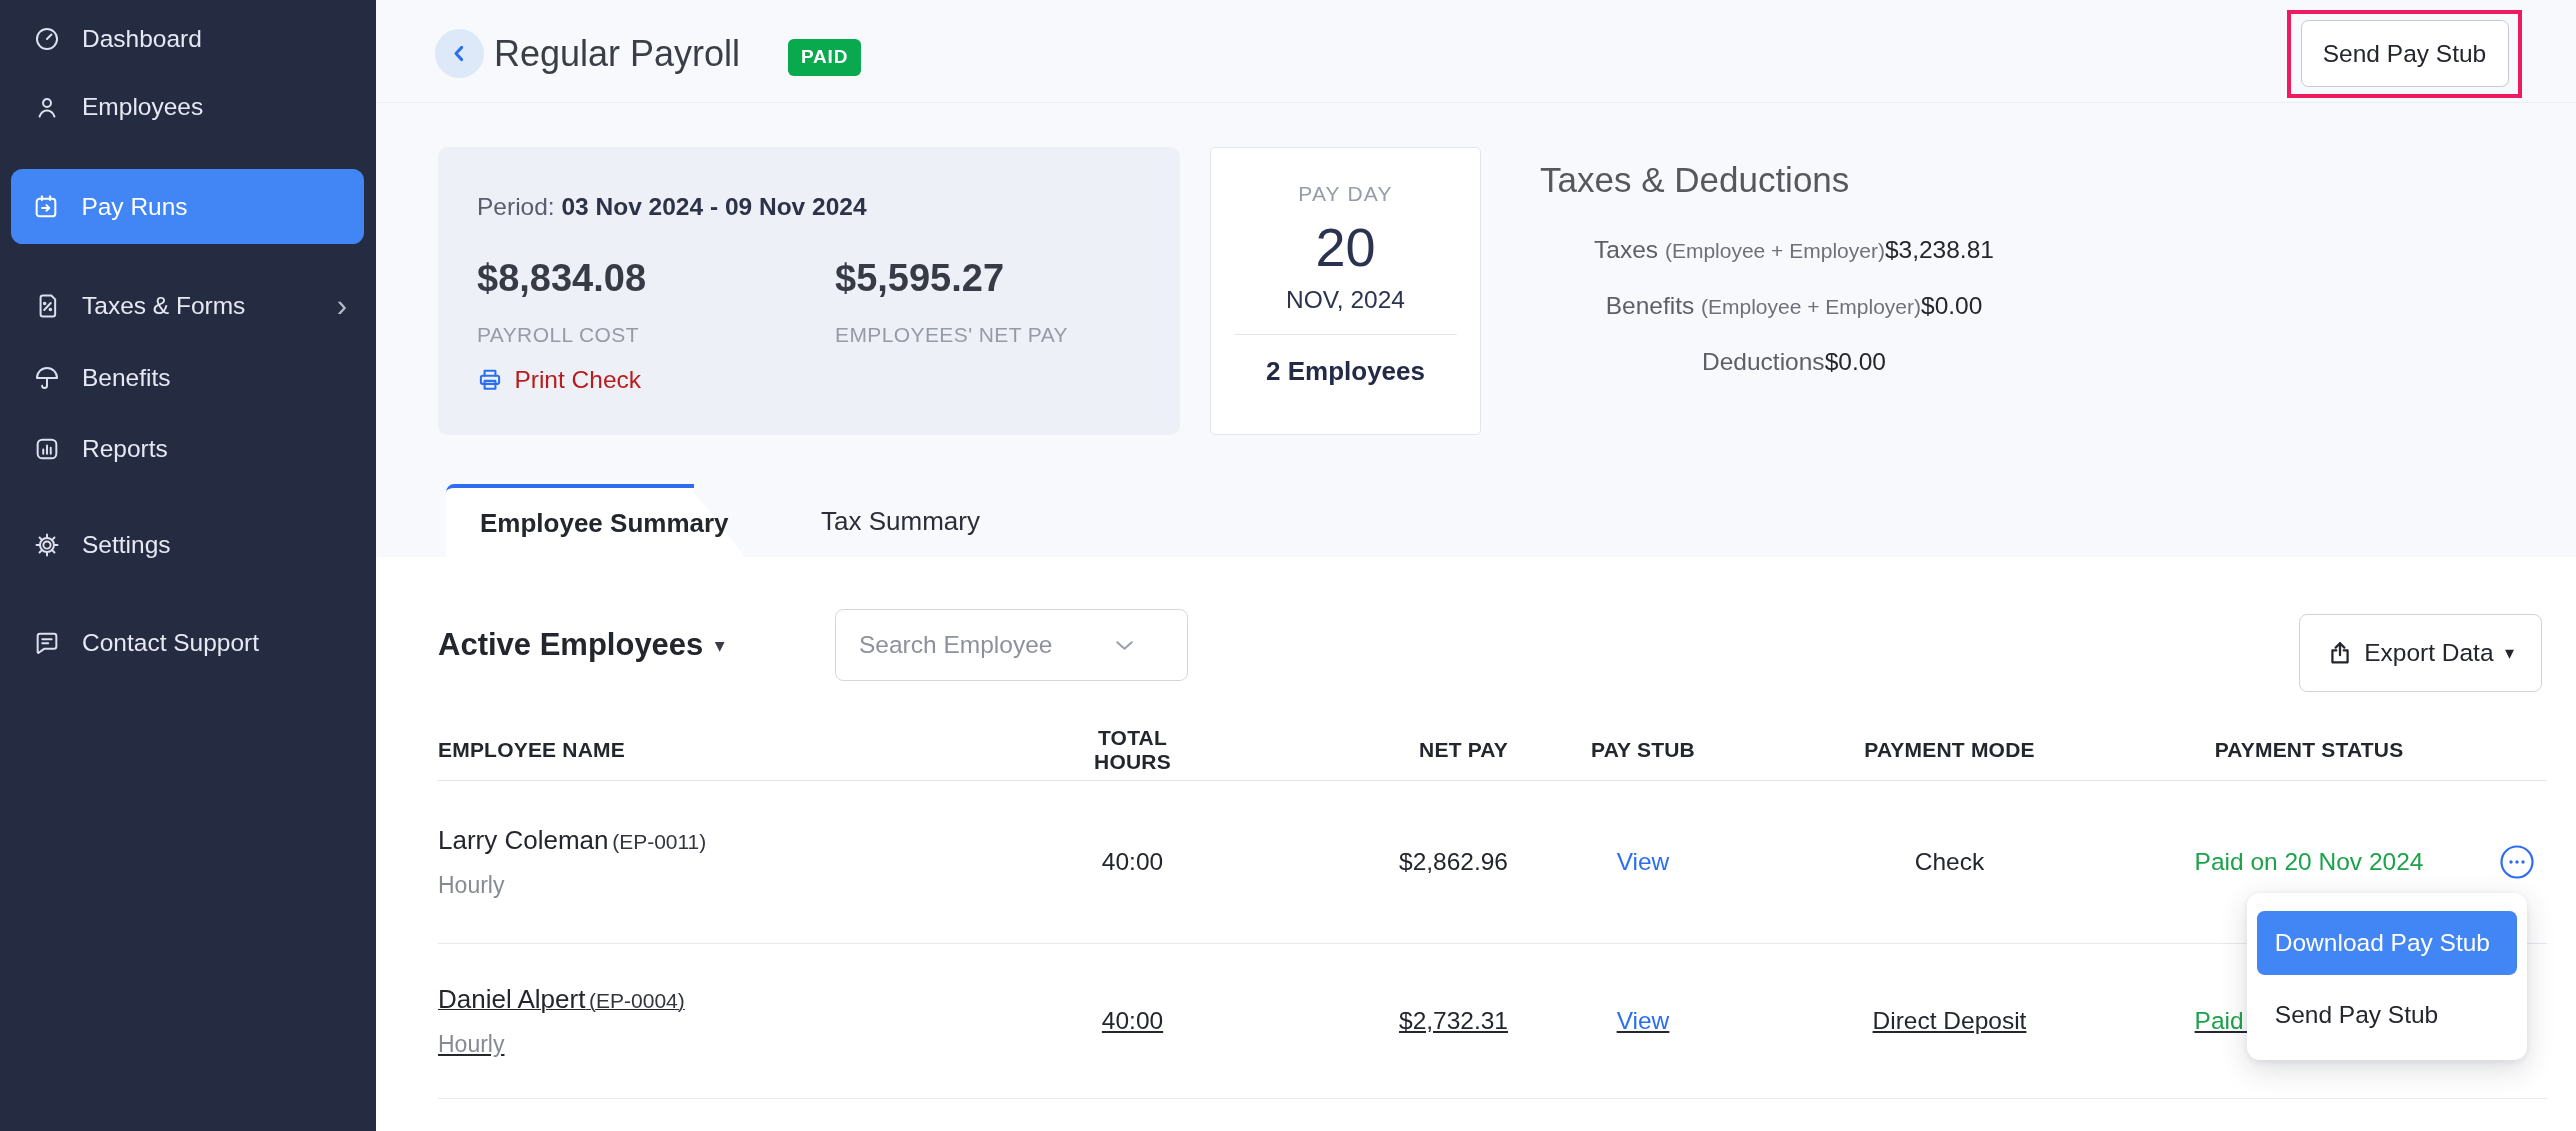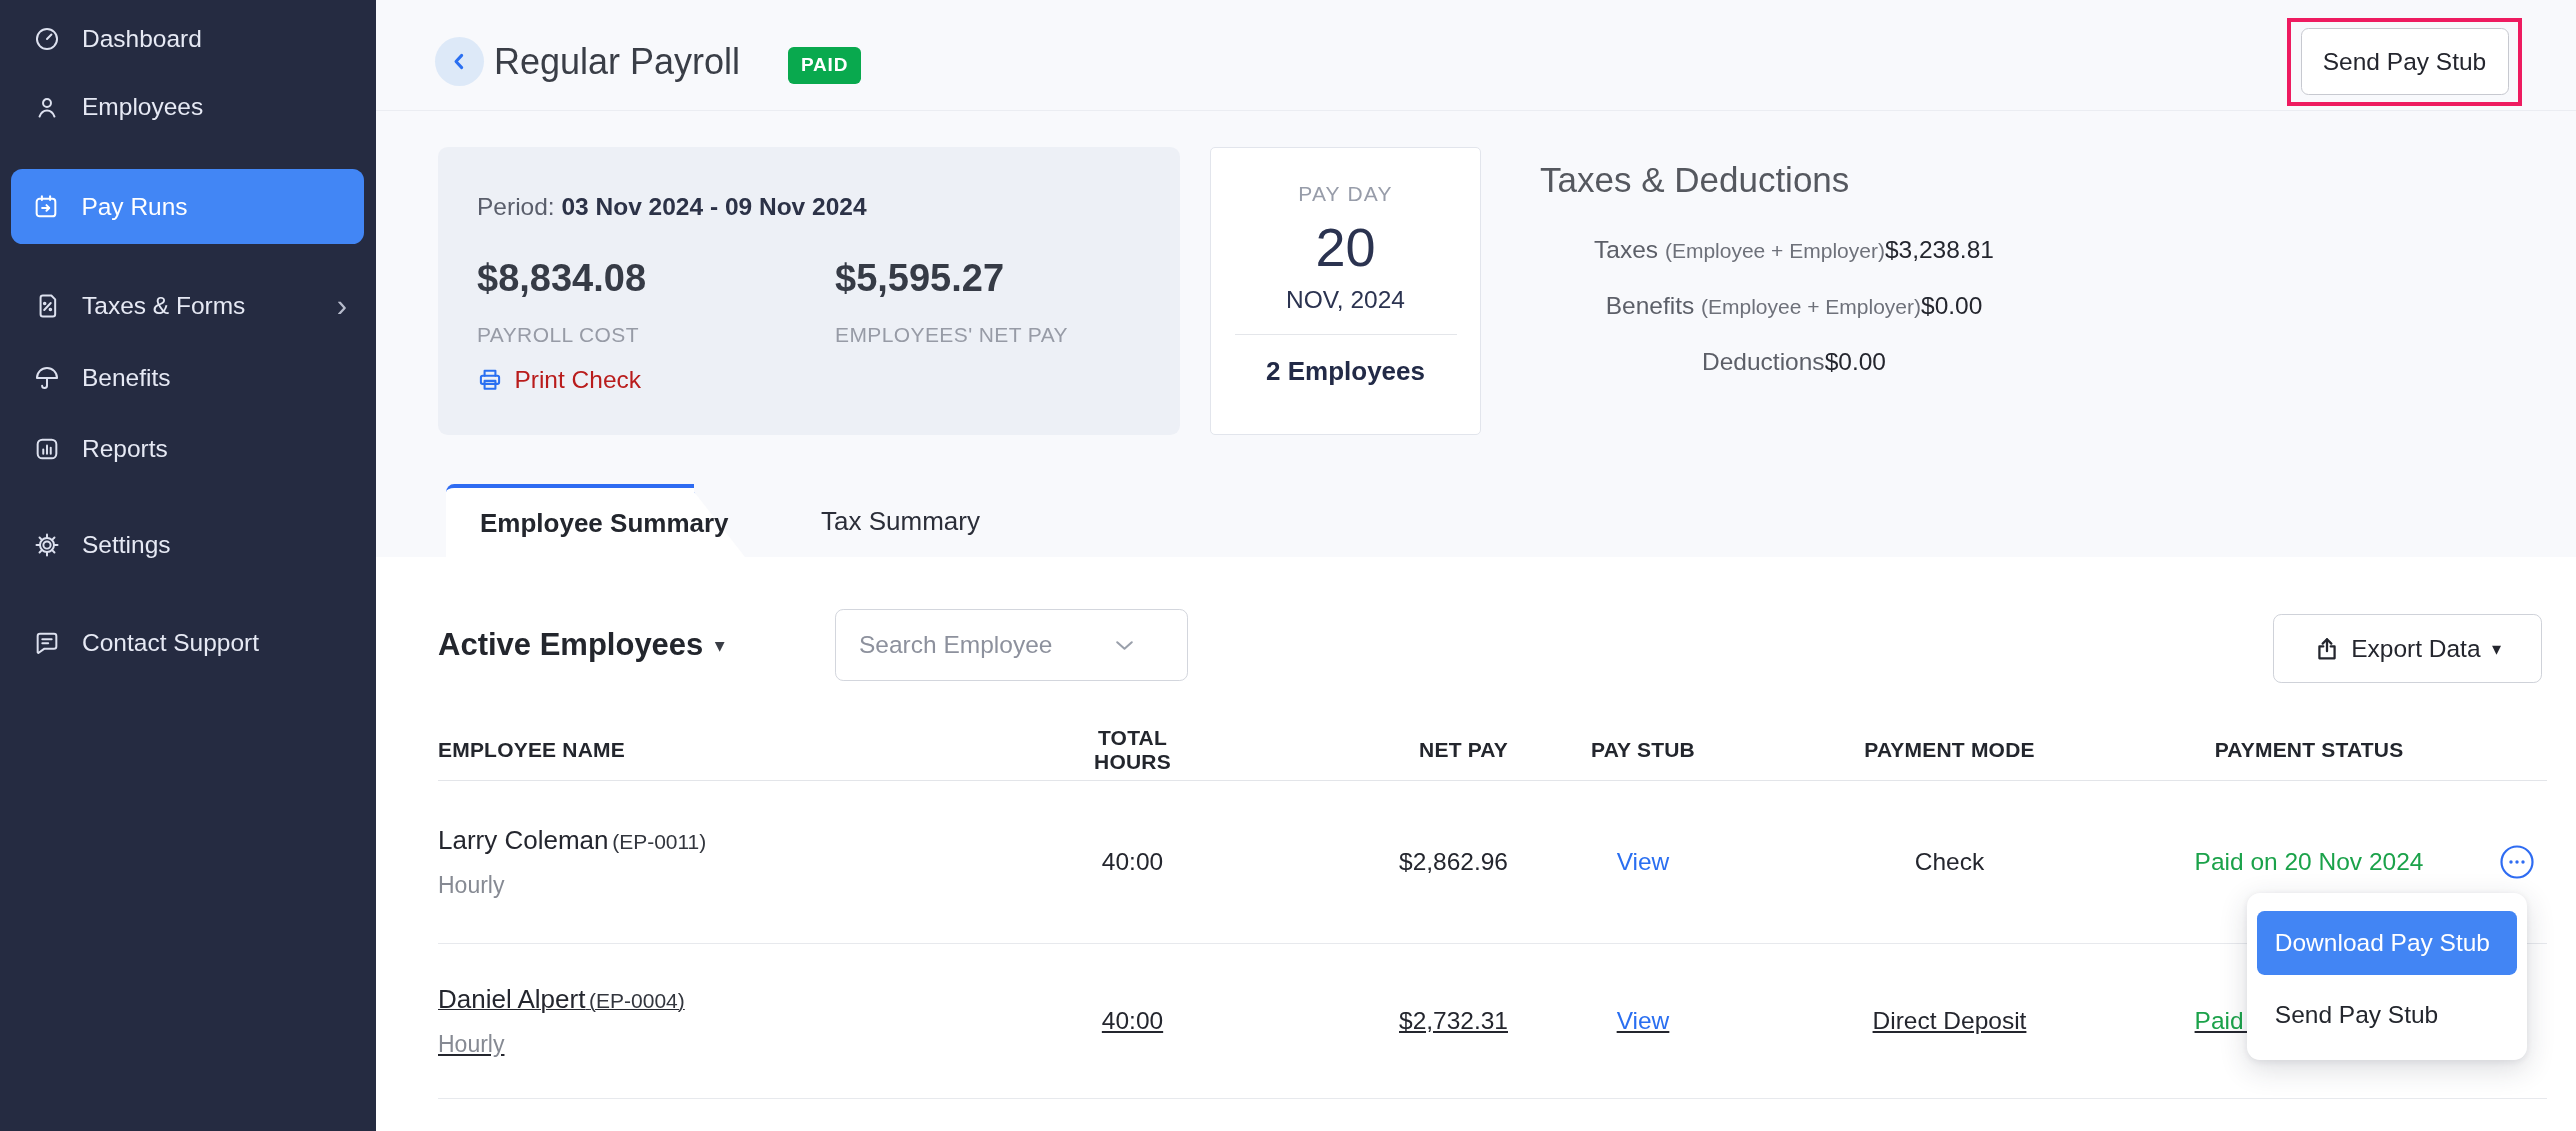--- a/index.html
+++ b/index.html
@@ -12,21 +12,21 @@
   .side-item { position:absolute; left:0; width:376px; height:65px; display:flex; align-items:center;
                padding-left:33px; gap:21px; color:#e6e9f4; font-size:24.5px; cursor:pointer; }
   .side-item svg { width:28px; height:28px; stroke:#dde1ef; stroke-width:1.7; fill:none;
                    stroke-linecap:round; stroke-linejoin:round; flex:0 0 28px; }
   .side-item.active { left:11.4px; width:353px; height:75px; padding-left:21px; border-radius:11.4px;
                       background:#4286f5; color:#ffffff; }
   .side-item.active svg { stroke:#ffffff; }
   .side-chevron { position:absolute; right:29px; font-size:31px; color:#b7bccc; line-height:1; }
 
   
-  .topbar { position:absolute; left:376px; top:16px; width:2200px; height:95px; background:#f8f9fc;
+  .topbar { position:absolute; left:376px; top:8px; width:2200px; height:95px; background:#f8f9fc;
             border-bottom:0.8px solid #ebedf2; }
   .back-btn { position:absolute; left:59px; top:21px; width:49px; height:49px; border-radius:50%;
               background:#dde9f8; display:flex; align-items:center; justify-content:center; cursor:pointer; }
   .back-btn svg { width:21px; height:21px; stroke:#2a6ff1; stroke-width:3.4; fill:none; stroke-linecap:round; stroke-linejoin:round; }
   .page-title { position:absolute; left:118px; top:24.5px; font-size:36px; font-weight:500; color:#3a3e47; }
   .paid-badge { position:absolute; left:412px; top:31px; background:#09a94e; color:#fff; font-size:19px;
                 font-weight:700; letter-spacing:0.8px; padding:7.4px 13px; border-radius:5.7px; }
   .send-wrap { position:absolute; right:54px; top:1.6px; width:235px; height:88px;
                border:4.1px solid #ee1b60; display:flex; align-items:center; justify-content:center; }
   .send-btn { width:208px; height:67px; background:#fff; border:1.6px solid #c7c9d0; border-radius:7.4px;
@@ -78,21 +78,21 @@
 
   .filter-title { position:absolute; left:62px; top:70px; font-size:31px; font-weight:700; color:#23262d;
                   display:flex; align-items:center; gap:11.4px; cursor:pointer; }
   .filter-title .caret { font-size:19.6px; color:#3a3d46; }
   .search-box { position:absolute; left:459px; top:52px; width:353px; height:72px; background:#fff;
                 border:0.8px solid #d3d6dd; border-radius:8.2px; display:flex; align-items:center; }
   .search-box input { border:none; outline:none; background:transparent; font-size:24.5px; color:#40444e;
                       padding-left:23px; width:278px; font-family:inherit; }
   .search-box input::placeholder { color:#8d919d; }
   .search-box svg { width:21px; height:13px; stroke:#9aa0ab; stroke-width:2.6; fill:none; stroke-linecap:round; stroke-linejoin:round; }
-  .export-btn { position:absolute; right:34px; top:57px; height:69px; padding:0 40px; background:#fff;
+  .export-btn { position:absolute; right:34px; top:57px; height:78px; padding:0 27px; background:#fff;
                 border:0.8px solid #cfd2d9; border-radius:8.2px; display:flex; align-items:center; gap:11.4px;
                 font-size:24.5px; font-weight:500; color:#24262e; cursor:pointer; }
   .export-btn svg { width:26px; height:26px; stroke:#24262e; stroke-width:2.1; fill:none; stroke-linecap:round; stroke-linejoin:round; }
   .export-btn .caret { font-size:18px; }
 
   
   .tbl-grid { display:grid; grid-template-columns:621px 147px 302px 270px 343px 376px 49px; align-items:center; }
   .tbl-head { position:absolute; left:62px; top:162px; width:2109px; height:62px;
               border-bottom:0.8px solid #e3e5e9; font-size:21px; font-weight:700; color:#23262d; letter-spacing:0.2px; }
   .tbl-row1 { position:absolute; left:62px; top:224px; width:2109px; height:163px; border-bottom:0.8px solid #e7e9ed; }

